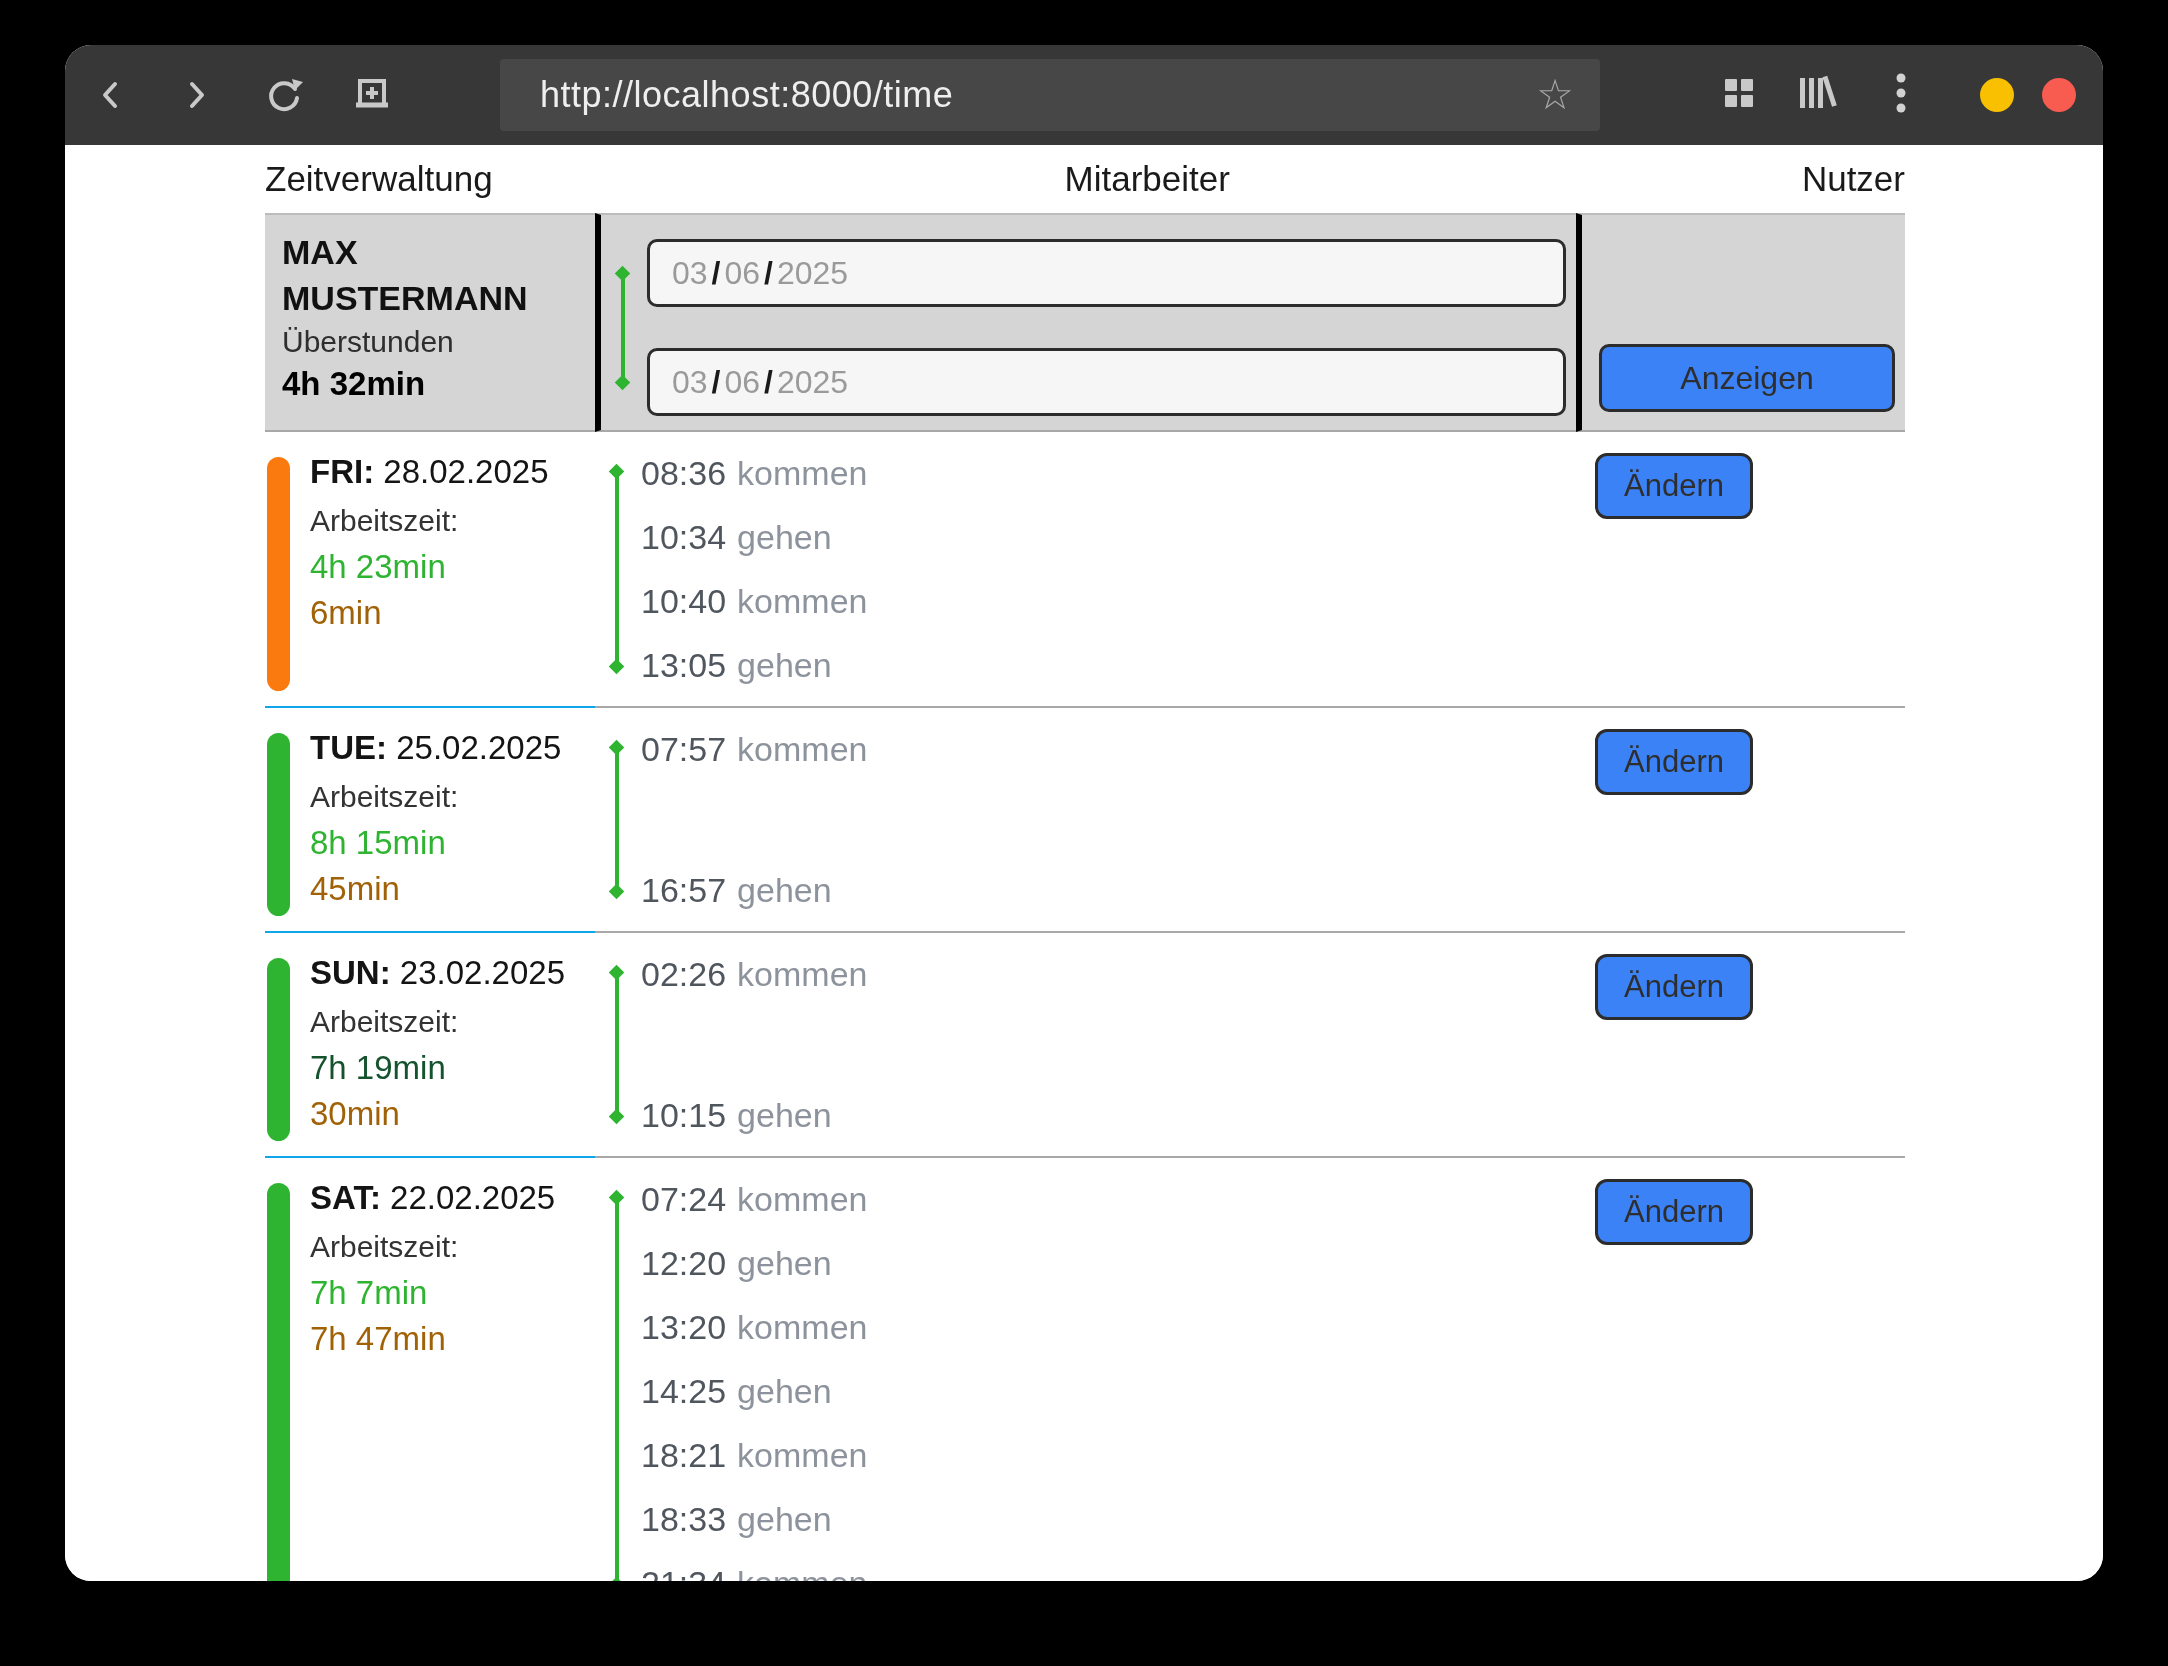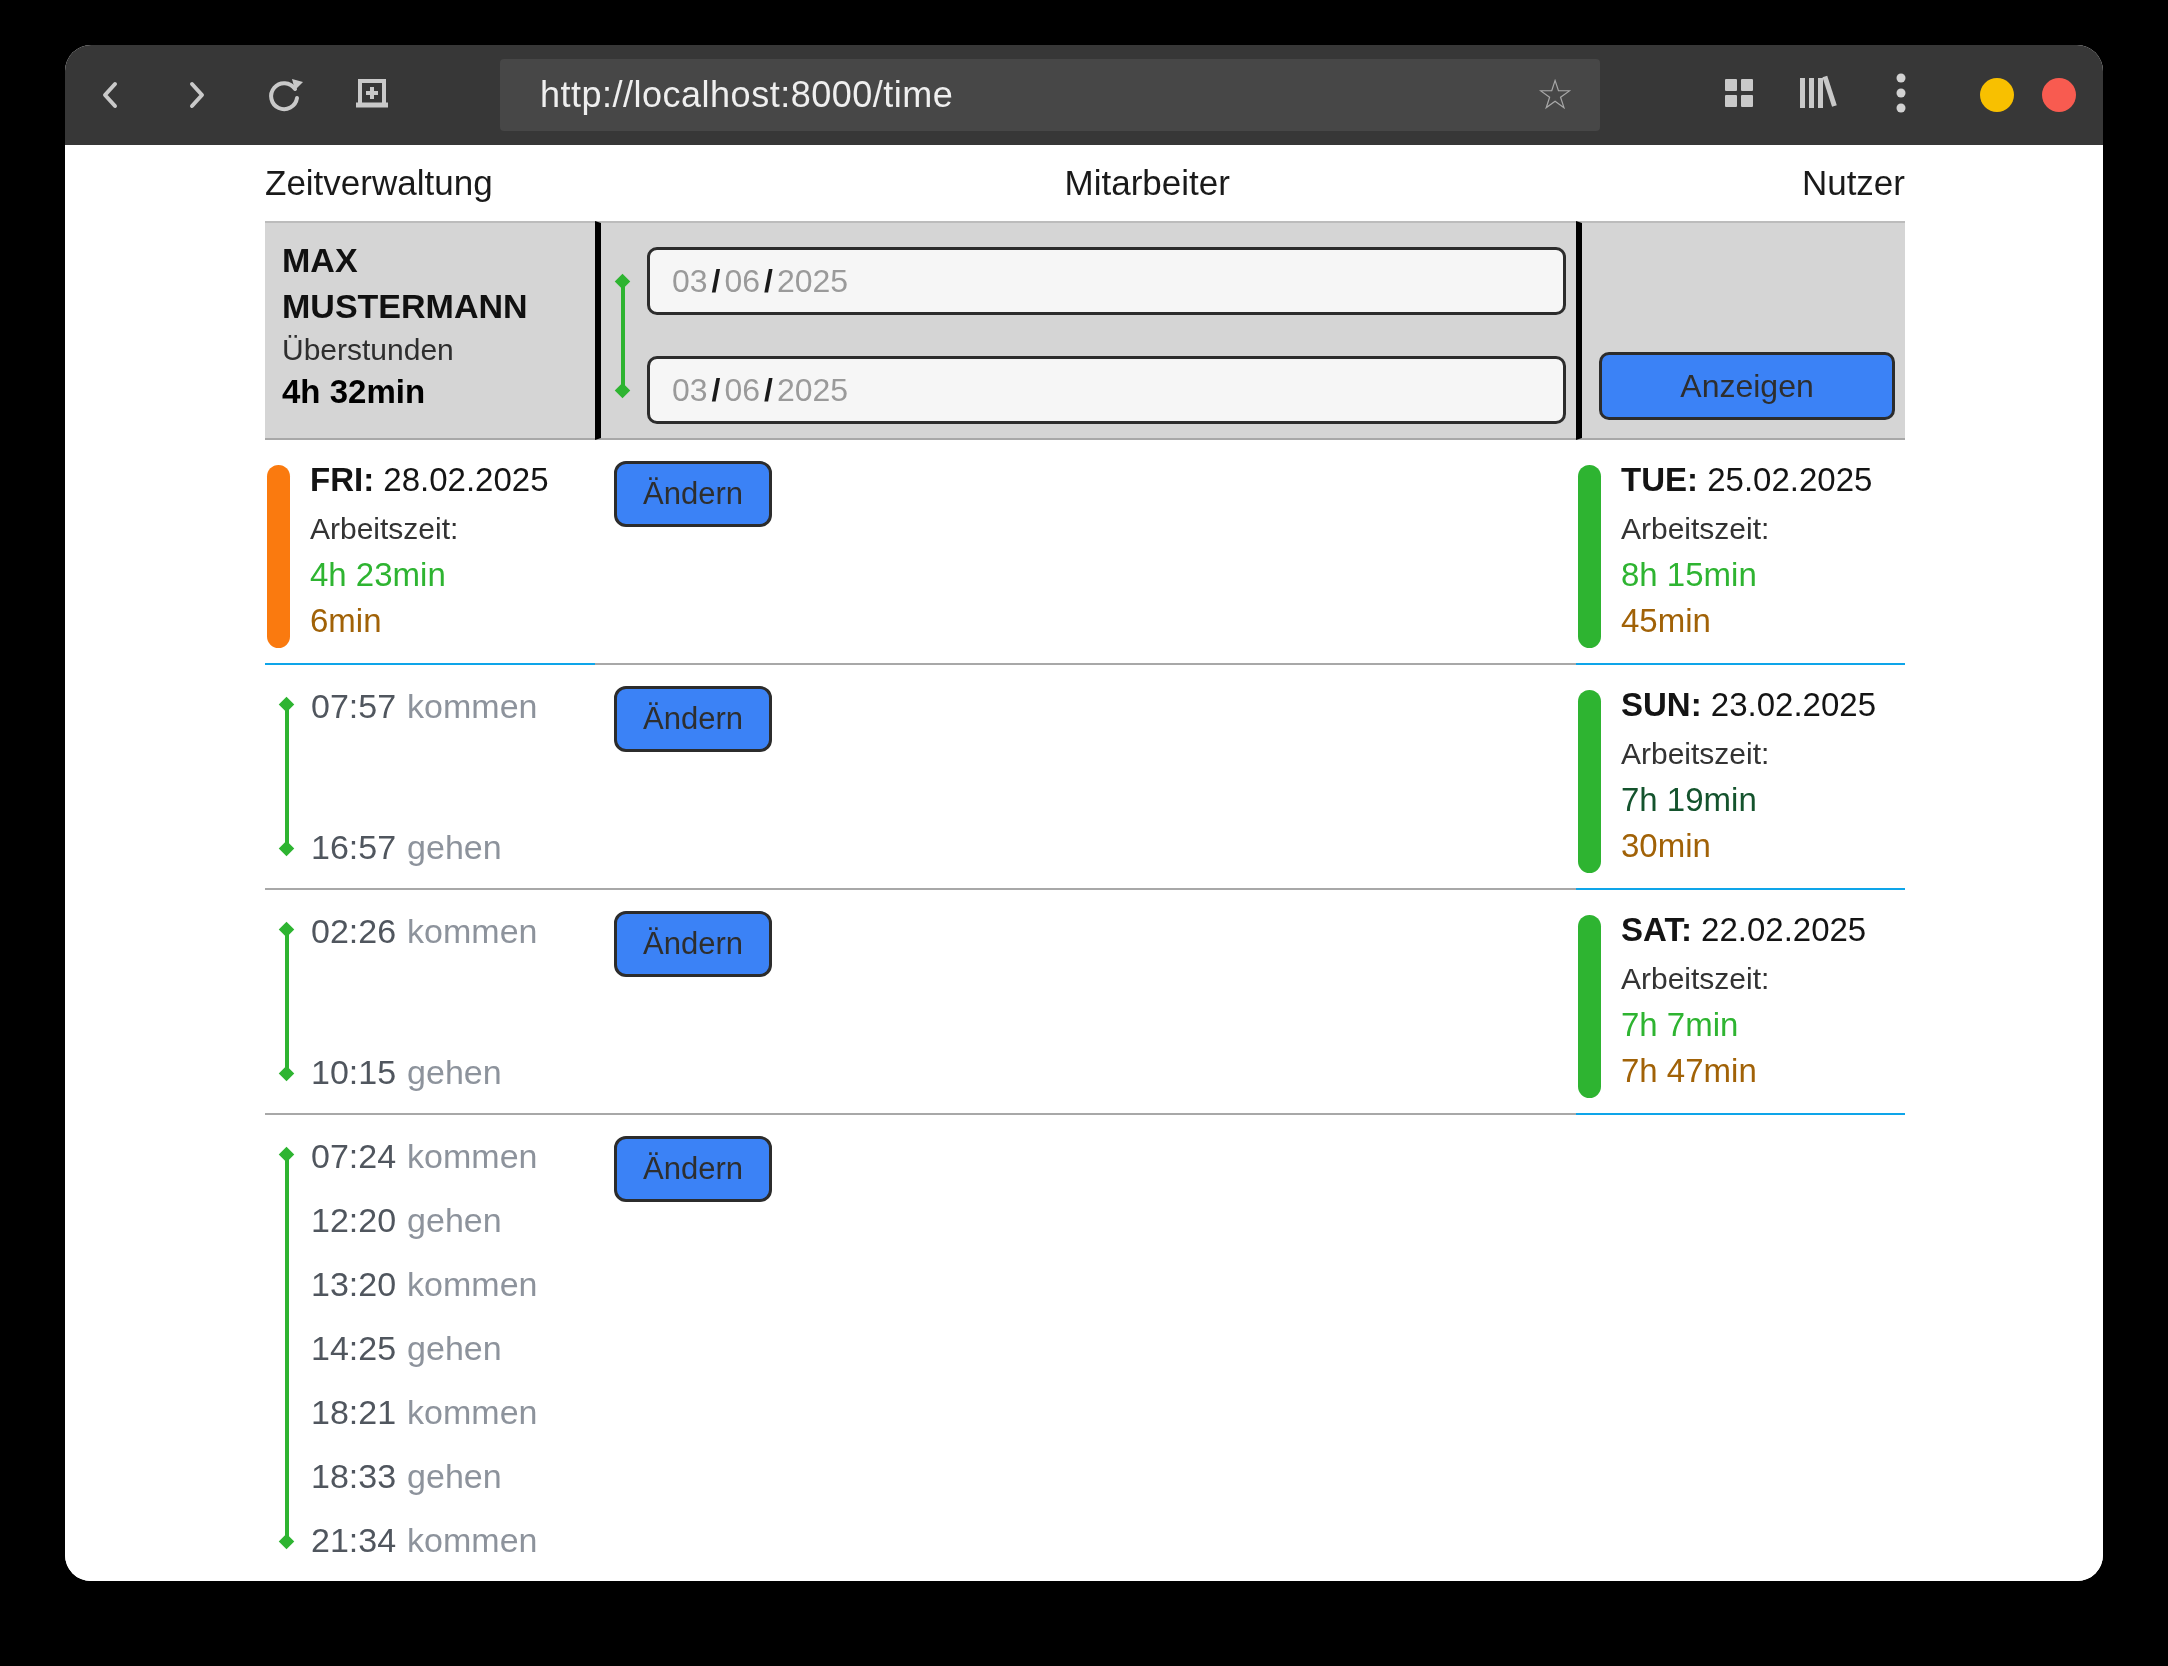--- a/index.html
+++ b/index.html
@@ -13,21 +13,21 @@
   .tb-btn svg{display:block;}
   .urlbar{position:absolute;left:435px;top:14px;width:1100px;height:72px;background:#474747;
           border-radius:4px;display:flex;align-items:center;}
   .url-text{color:#efefef;font-size:36px;padding-left:40px;flex:1;letter-spacing:0.5px;}
   .star{color:#a8a8a8;font-size:42px;padding-right:26px;line-height:72px;cursor:pointer;}
   .tbr{position:absolute;top:0;height:100px;display:flex;align-items:center;justify-content:center;}
   .circle{width:34px;height:34px;border-radius:50%;}
   
   .page{position:absolute;left:0;top:100px;width:100%;height:1436px;background:#fff;}
   .content{margin-left:200px;width:1640px;}
-  .nav{height:76px;display:flex;justify-content:space-between;align-items:center;
+  .nav{height:68px;display:flex;justify-content:space-between;align-items:center;
        font-size:35px;color:#1a1a1a;}
   .nav span{cursor:pointer;}
   
   .tbl{display:grid;grid-template-columns:330px 981px 329px;}
   .cell{box-sizing:border-box;}
   .mid,.right{border-left:6px solid #000000;}
   .hdr{background:#d5d5d5;border-top:2px solid #bcbcbc;border-bottom:2px solid #a8a8a8;}
   .hdr-left{padding:14px 10px 0 17px;}
   .name{font-size:34px;font-weight:bold;color:#111;line-height:46px;}
   .ovt-label{font-size:30px;color:#2e2e2e;line-height:42px;}
@@ -185,20 +185,27 @@
           <div class="btn btn-show">Anzeigen</div>
         </div>
 
   <div class="cell day-left">
     <div class="bar" style="background: rgb(250, 122, 15);"></div>
     <div class="day-title"><b>FRI:</b> <span>28.02.2025</span></div>
     <div class="work-label">Arbeitszeit:</div>
     <div class="duration" style="color: rgb(46, 180, 49);">4h 23min</div>
     <div class="extra">6min</div>
   </div>
+  <div class="cell day-mid">
+    <div class="vline vl-row" style="background: rgb(46, 180, 49);"></div>
+  <div class="entry"><span class="t">08:36</span><span class="k">kommen</span></div>
+            <div class="entry"><span class="t">10:34</span><span class="k">gehen</span></div>
+            <div class="entry"><span class="t">10:40</span><span class="k">kommen</span></div>
+            <div class="entry"><span class="t">13:05</span><span class="k">gehen</span></div>
+          </div>
   <div class="cell day-right">
     <div class="btn btn-change">Ändern</div>
   </div>
 
   <div class="cell day-left">
     <div class="bar" style="background: rgb(46, 180, 49);"></div>
     <div class="day-title"><b>TUE:</b> <span>25.02.2025</span></div>
     <div class="work-label">Arbeitszeit:</div>
     <div class="duration" style="color: rgb(46, 180, 49);">8h 15min</div>
     <div class="extra">45min</div>

